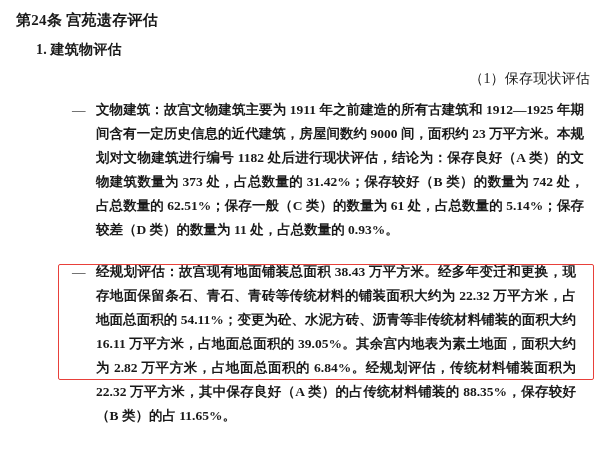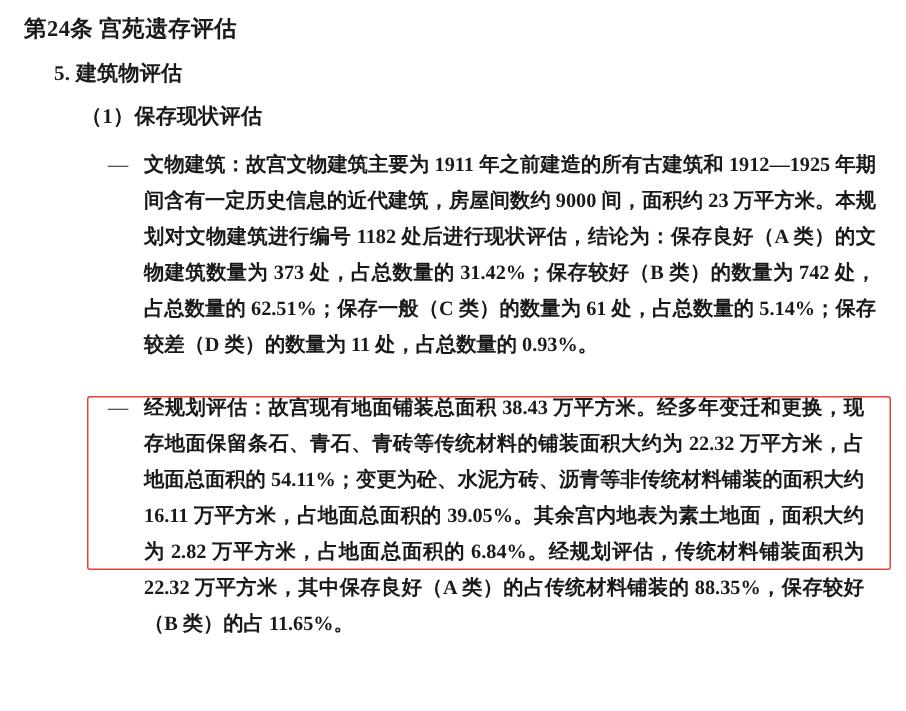--- a/index.html
+++ b/index.html
@@ -30,24 +30,25 @@
   }
   .heading-2 {
     font-size: 14px;
     font-weight: bold;
     line-height: 19px;
     margin: 0 0 10px 22px;
     letter-spacing: 0.2px;
   }
   .heading-3 {
     font-size: 14px;
-    font-weight: bold;
+    font-weight: normal;
     line-height: 19px;
     margin: 0 0 10px 40px;
     letter-spacing: 0.2px;
+    text-align: right;
   }
   .bullet-block {
     position: relative;
     margin: 0 0 6px 58px;
     padding-left: 24px;
   }
   .dash {
     position: absolute;
     left: 0;
     top: 0;
@@ -85,21 +86,21 @@
     padding-right: 10px;
   }
 </style>
 </head>
 <body>
 
 <div class="page">
 
   <h1 class="heading-1">第24条  宫苑遗存评估</h1>
 
-  <h2 class="heading-2">5. 建筑物评估</h2>
+  <h2 class="heading-2">1. 建筑物评估</h2>
 
   <h3 class="heading-3">（1）保存现状评估</h3>
 
   <div class="bullet-block">
     <span class="dash">—</span>
     <p class="body-text"><span>文物建筑：</span><span>故宫文物建筑主要为 1911 年之前建造的所有古建筑和 1912—1925 年期间含有一定历史信息的近代建筑，房屋间数约 9000 间，面积约 23 万平方米。本规划对文物建筑进行编号 1182 处后进行现状评估，结论为：保存良好（A 类）的文物建筑数量为 373 处，占总数量的 31.42%；保存较好（B 类）的数量为 742 处，占总数量的 62.51%；保存一般（C 类）的数量为 61 处，占总数量的 5.14%；保存较差（D 类）的数量为 11 处，占总数量的 0.93%。</span></p>
   </div>
 
   <div class="boxed-block">
     <span class="dash">—</span>

